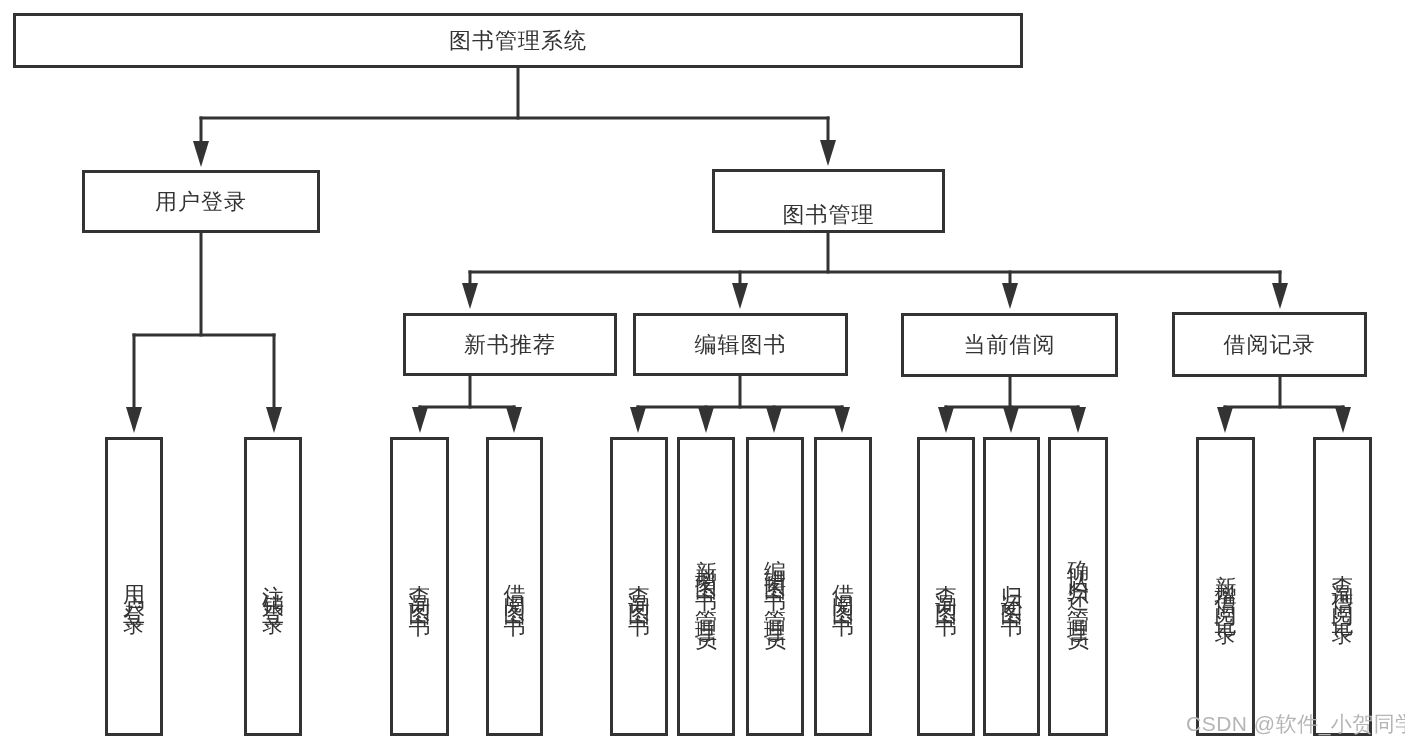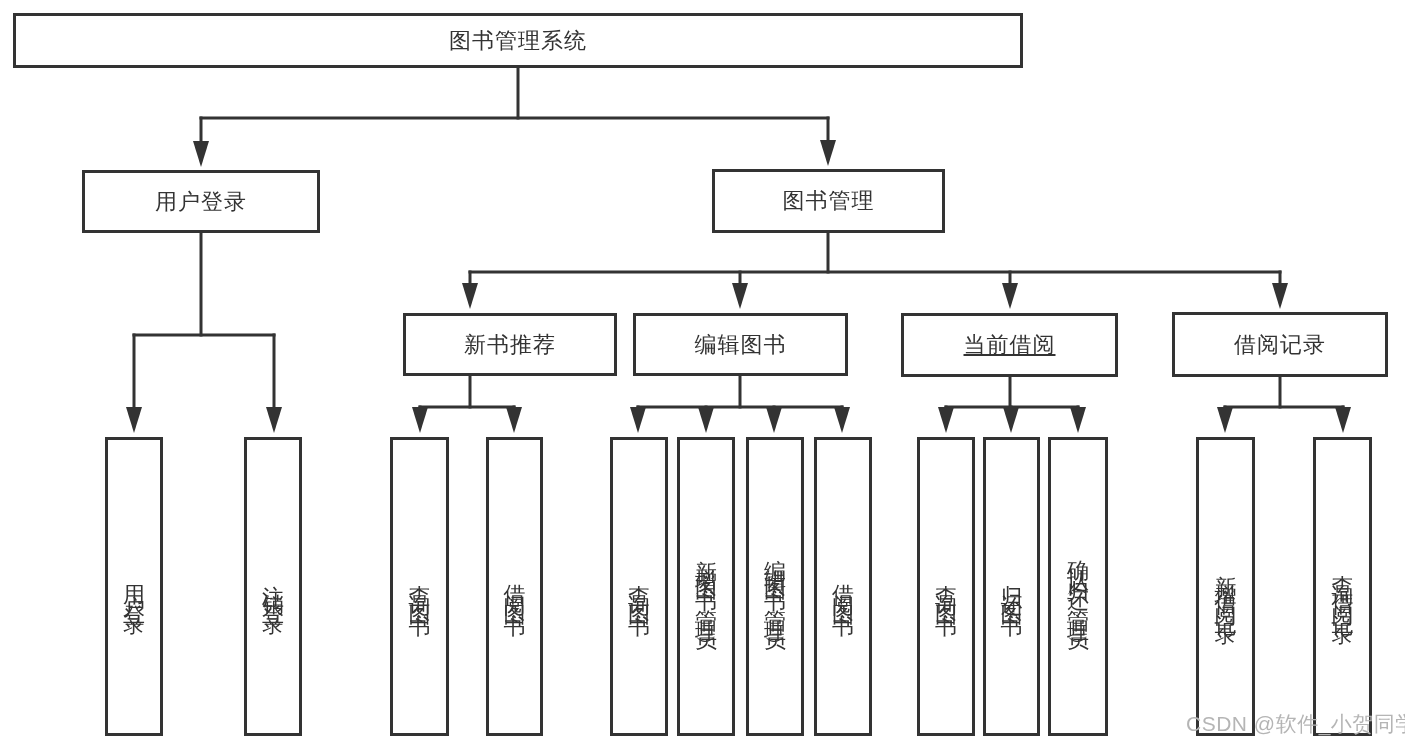--- a/index.html
+++ b/index.html
@@ -147,34 +147,34 @@
     </g>
   </svg>
 
   <div class="hbox" style="left:13px; top:13px; width:1010px; height:55px;">
     <span>图书管理系统</span>
   </div>
 
   <div class="hbox" style="left:82px; top:170px; width:238px; height:63px;">
     <span>用户登录</span>
   </div>
-  <div class="hbox" style="left:712px; top:169px; width:233px; height:64px;">
+  <div class="hbox" style="left:712px; top:169px; width:233px; height:64px;align-items:flex-end;">
     <span>图书管理</span>
   </div>
 
   <div class="hbox" style="left:363px; top:313px; width:214px; height:63px;margin-left:40px;">
     <span>新书推荐</span>
   </div>
   <div class="hbox" style="left:633px; top:313px; width:215px; height:63px;">
     <span>编辑图书</span>
   </div>
-  <div class="hbox" style="left:901px; top:313px; width:217px; height:64px;text-decoration:underline;">
+  <div class="hbox" style="left:901px; top:313px; width:217px; height:64px;">
     <span>当前借阅</span>
   </div>
-  <div class="hbox" style="left:1172px; top:312px; width:216px; height:65px;font-family:Liberation Serif, serif;">
+  <div class="hbox" style="left:1172px; top:312px; width:195px; height:65px;font-family:Liberation Serif, serif;">
     <span>借阅记录</span>
   </div>
 
   <div class="vbox" style="left:105px; width:58px;">
     <span class="vtext">用户登录</span>
   </div>
   <div class="vbox" style="left:244px; width:58px;">
     <span class="vtext">注销登录</span>
   </div>
   <div class="vbox" style="left:390px; width:59px;">

